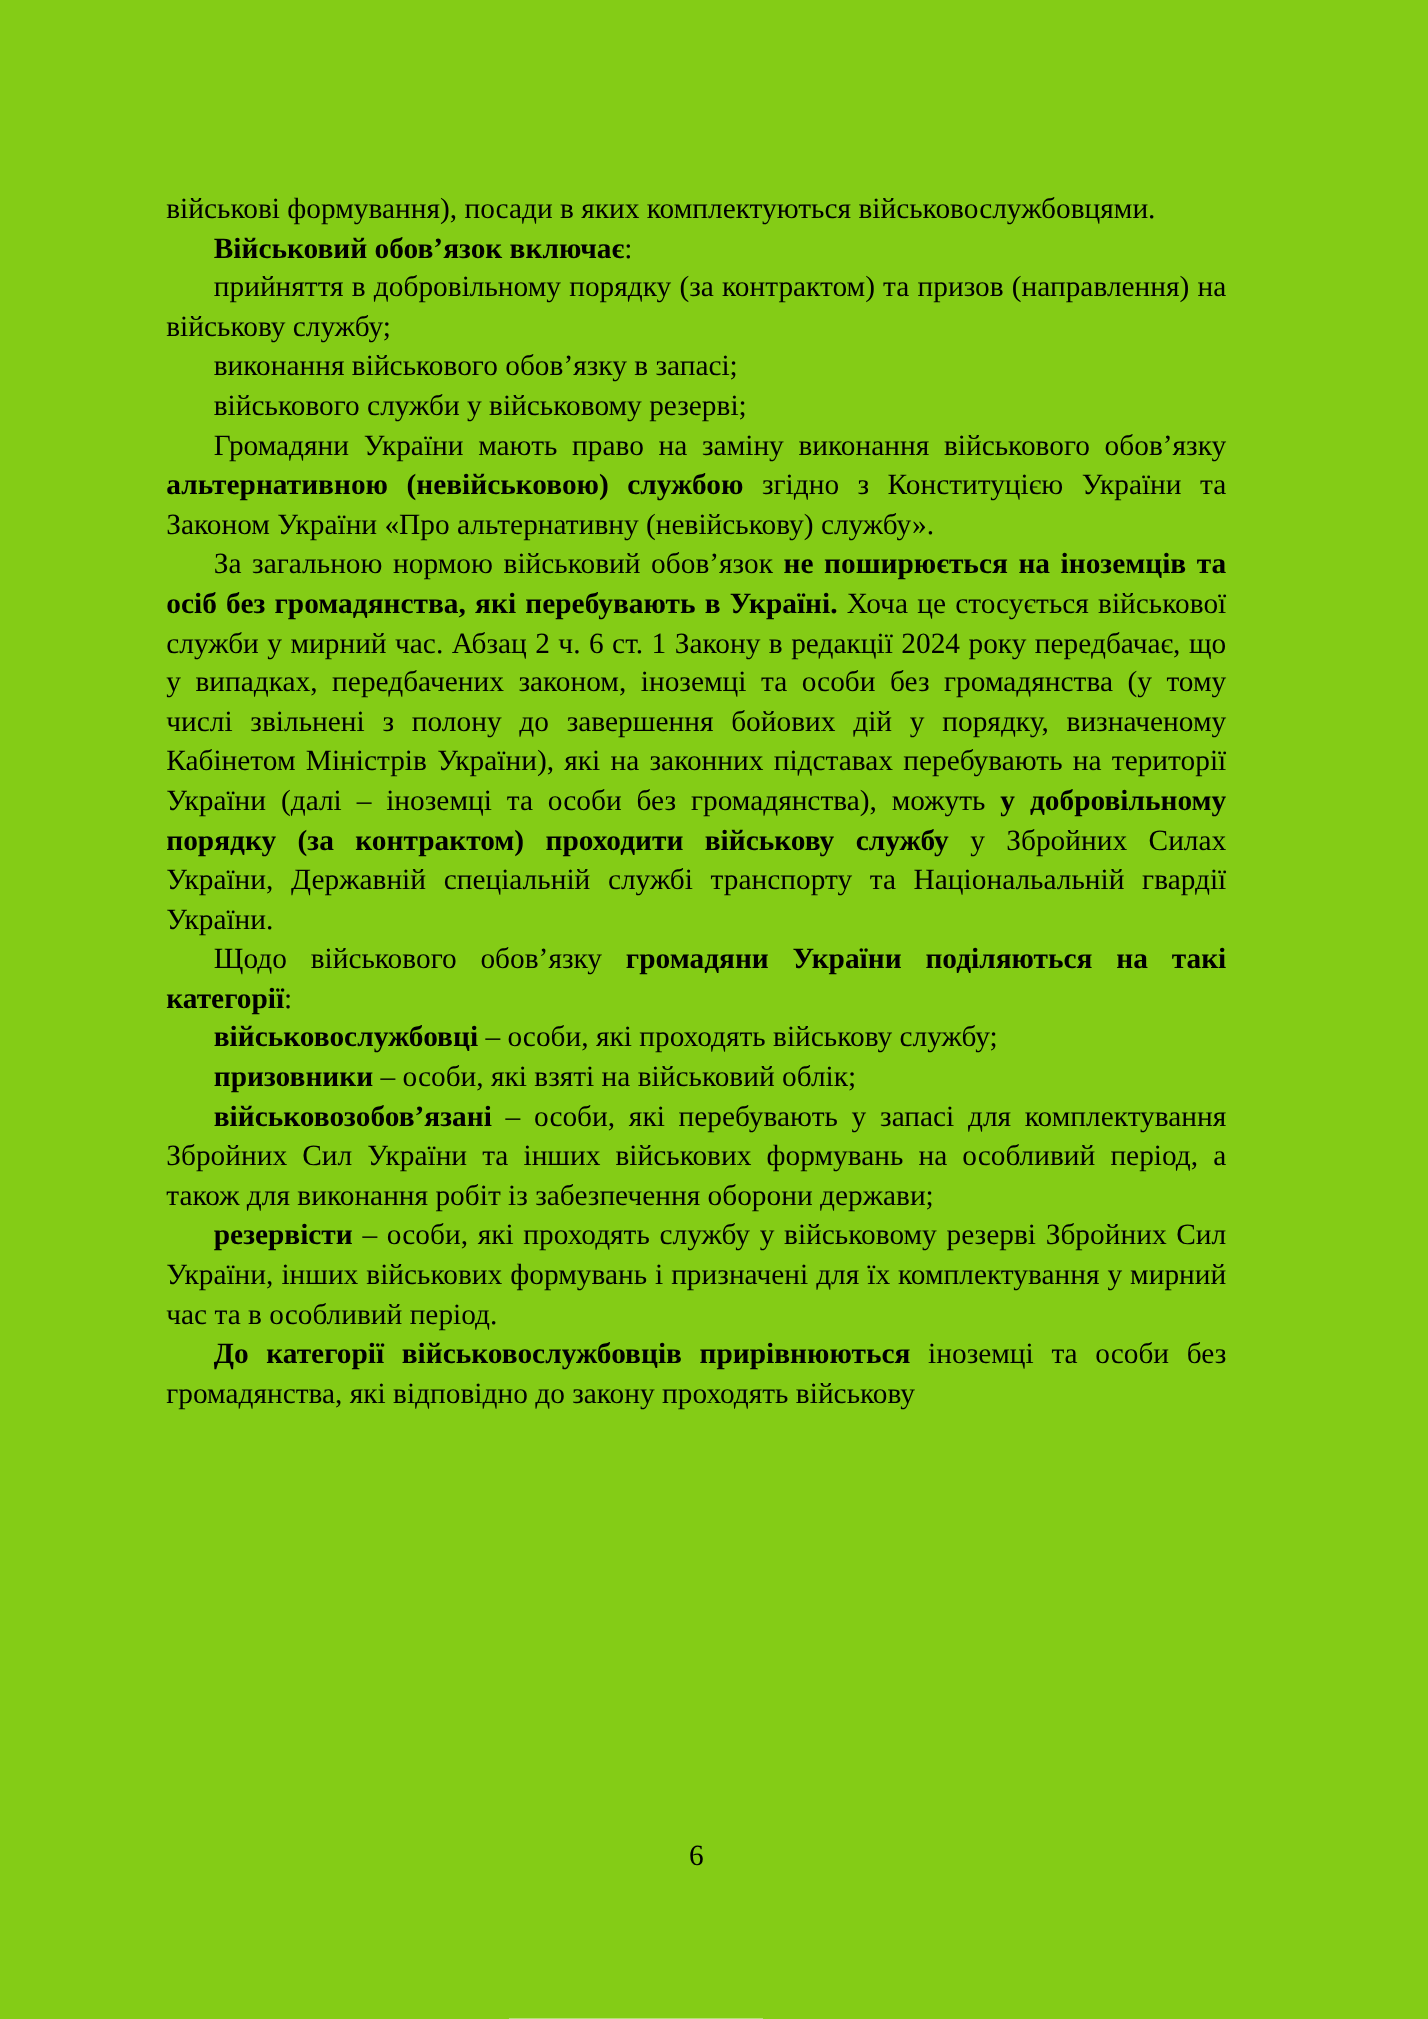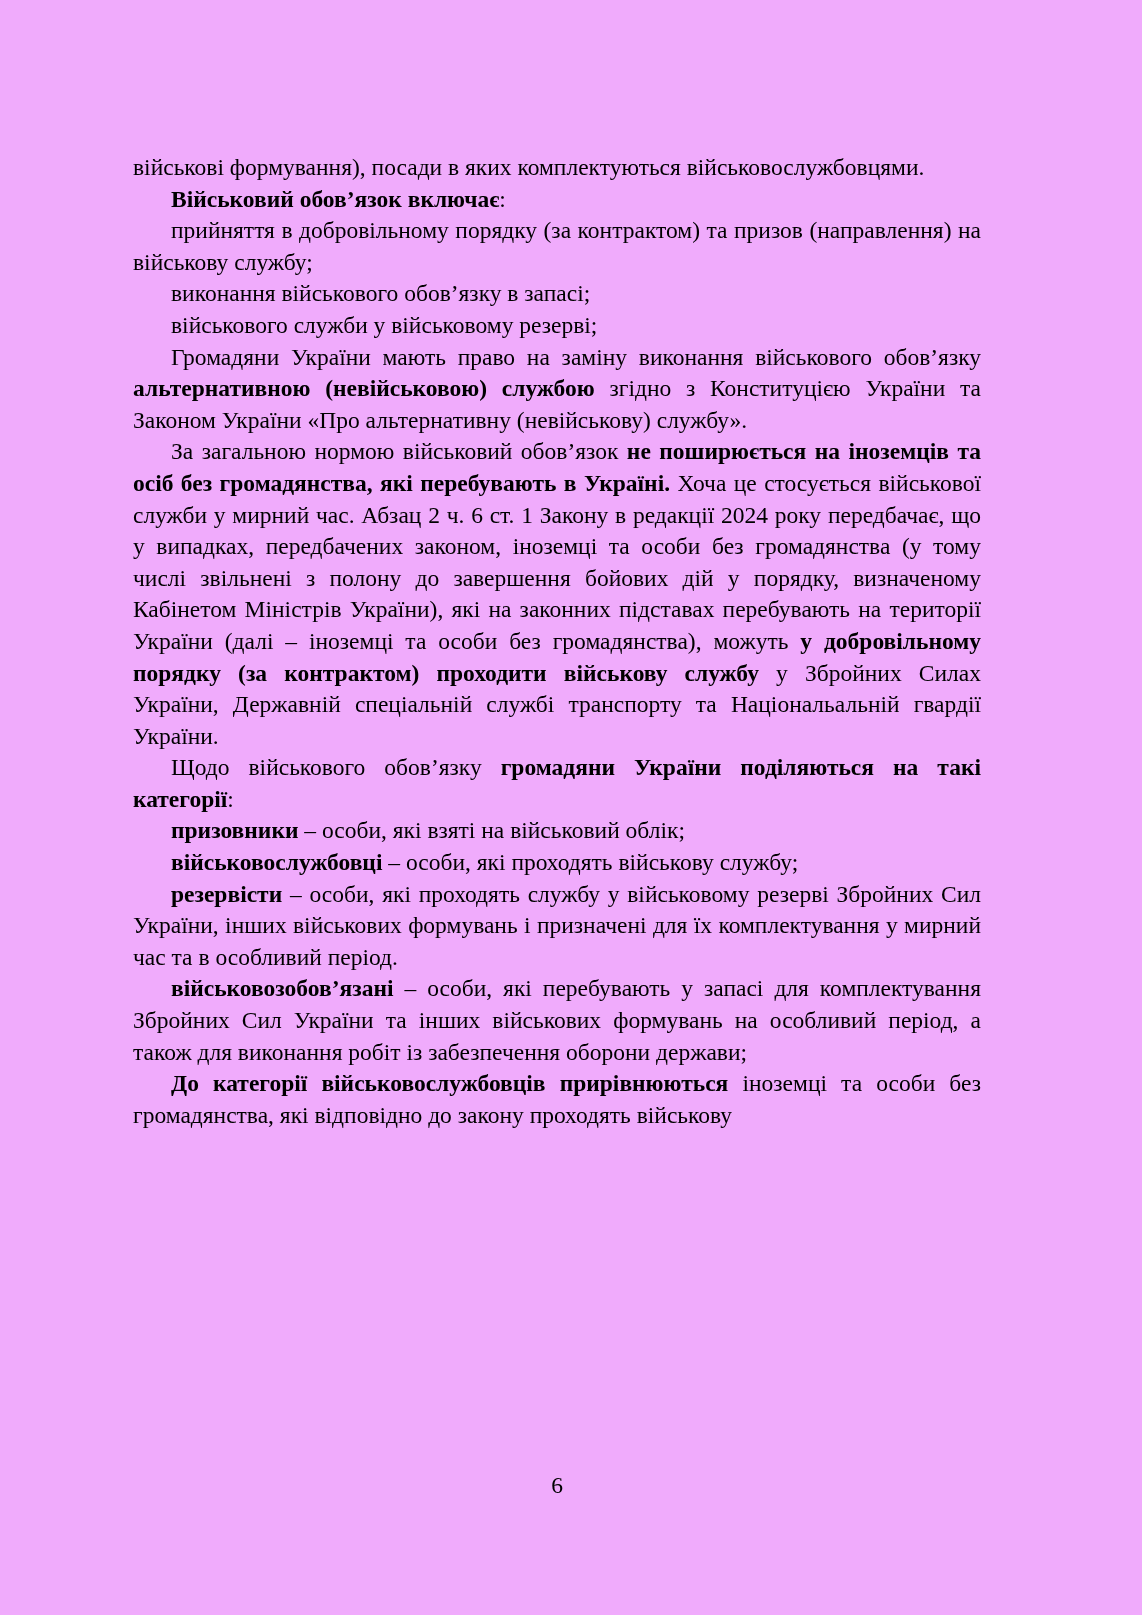--- a/index.html
+++ b/index.html
@@ -4,21 +4,21 @@
 <style>
   html, body {
     margin: 0;
     padding: 0;
     background: #ffffff;
   }
   .page {
     position: relative;
     width: 1142px;
     height: 1615px;
-    background: #f0abfc;
+    background: #84cc16;
     overflow: hidden;
     font-family: "Liberation Serif", serif;
     color: #000000;
   }
   .content {
     position: absolute;
     left: 133px;
     top: 152px;
     width: 848px;
     font-size: 23.5px;
@@ -50,20 +50,20 @@
 <div class="page">
   <div class="content">
       <p class="para"><span>військові формування), посади в яких комплектуються військовослужбовцями.</span></p>
       <p class="para indent"><span class="bold">Військовий обов’язок включає</span><span>:</span></p>
       <p class="para indent"><span>прийняття в добровільному порядку (за контрактом) та призов (направлення) на військову службу;</span></p>
       <p class="para indent"><span>виконання військового обов’язку в запасі;</span></p>
       <p class="para indent"><span>військового служби у військовому резерві;</span></p>
       <p class="para indent"><span>Громадяни України мають право на заміну виконання військового обов’язку </span><span class="bold">альтернативною (невійськовою) службою</span><span> згідно з Конституцією України та Законом України «Про альтернативну (невійськову) службу».</span></p>
       <p class="para indent"><span>За загальною нормою військовий обов’язок </span><span class="bold">не поширюється на іноземців та осіб без громадянства, які перебувають в Україні.</span><span> Хоча це стосується військової служби у мирний час. Абзац 2 ч. 6 ст. 1 Закону в редакції 2024 року передбачає, що у випадках, передбачених законом, іноземці та особи без громадянства (у тому числі звільнені з полону до завершення бойових дій у порядку, визначеному Кабінетом Міністрів України), які на законних підставах перебувають на території України (далі – іноземці та особи без громадянства), можуть </span><span class="bold">у добровільному порядку (за контрактом) проходити військову службу</span><span> у Збройних Силах України, Державній спеціальній службі транспорту та Національальній гвардії України.</span></p>
       <p class="para indent"><span>Щодо військового обов’язку </span><span class="bold">громадяни України поділяються на такі категорії</span><span>:</span></p>
+      <p class="para indent"><span class="bold">військовослужбовці</span><span> – особи, які проходять військову службу;</span></p>
       <p class="para indent"><span class="bold">призовники</span><span> – особи, які взяті на військовий облік;</span></p>
-      <p class="para indent"><span class="bold">військовослужбовці</span><span> – особи, які проходять військову службу;</span></p>
+      <p class="para indent"><span class="bold">військовозобов’язані</span><span> – особи, які перебувають у запасі для комплектування Збройних Сил України та інших військових формувань на особливий період, а також для виконання робіт із забезпечення оборони держави;</span></p>
       <p class="para indent"><span class="bold">резервісти</span><span> – особи, які проходять службу у військовому резерві Збройних Сил України, інших військових формувань і призначені для їх комплектування у мирний час та в особливий період.</span></p>
-      <p class="para indent"><span class="bold">військовозобов’язані</span><span> – особи, які перебувають у запасі для комплектування Збройних Сил України та інших військових формувань на особливий період, а також для виконання робіт із забезпечення оборони держави;</span></p>
       <p class="para indent"><span class="bold">До категорії військовослужбовців прирівнюються</span><span> іноземці та особи без громадянства, які відповідно до закону проходять військову</span></p>
     </div>
   <div class="page-number">6</div>
 </div>
 
 </body></html>

